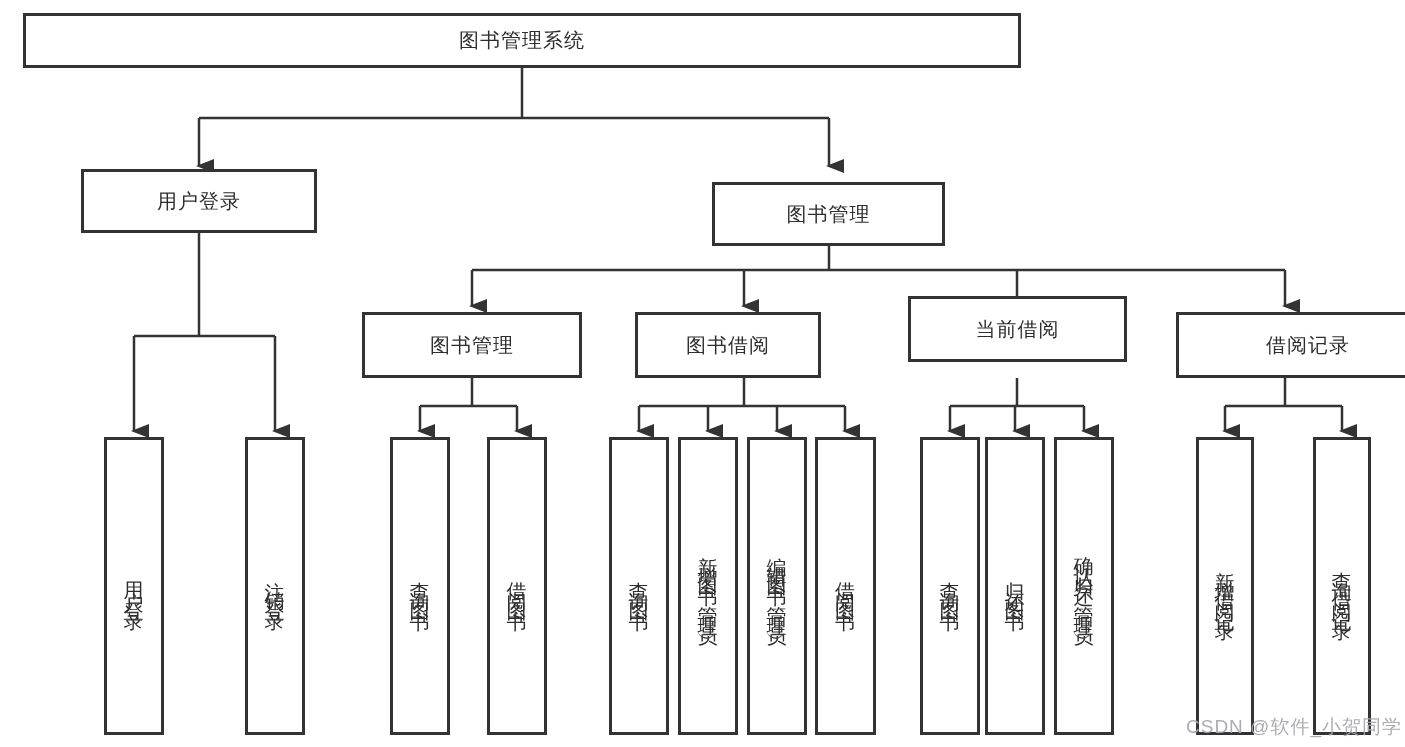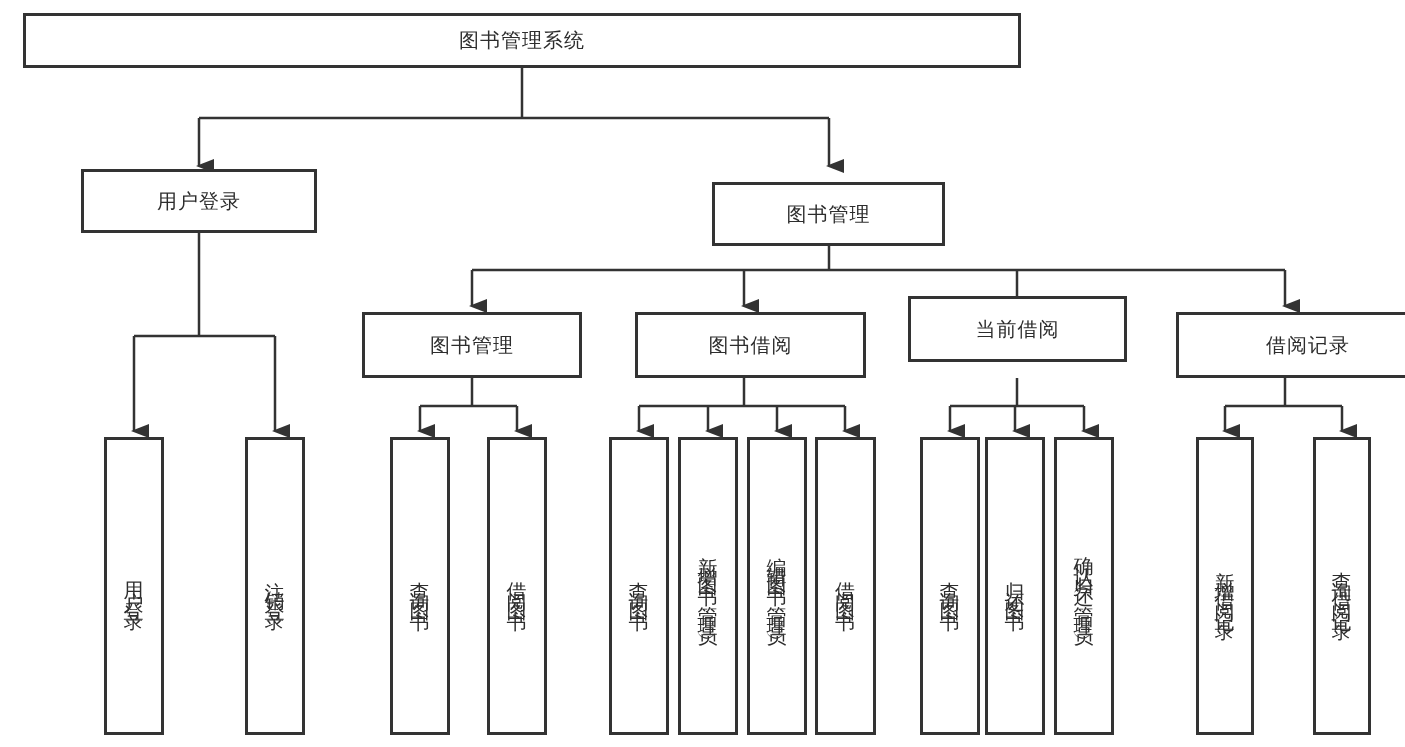--- a/index.html
+++ b/index.html
@@ -106,21 +106,21 @@
   <div class="node h-node" style="left:81px; top:169px; width:236px; height:64px;">
     <span>用户登录</span>
   </div>
   <div class="node h-node" style="left:712px; top:182px; width:233px; height:64px;">
     <span>图书管理</span>
   </div>
 
   <div class="node h-node" style="left:362px; top:312px; width:220px; height:66px;">
     <span>图书管理</span>
   </div>
-  <div class="node h-node" style="left:635px; top:312px; width:231px; height:66px;">
+  <div class="node h-node" style="left:635px; top:312px; width:186px; height:66px;">
     <span>图书借阅</span>
   </div>
   <div class="node h-node" style="left:908px; top:296px; width:219px; height:66px;">
     <span>当前借阅</span>
   </div>
   <div class="node h-node" style="left:1176px; top:312px; width:264px; height:66px;">
     <span>借阅记录</span>
   </div>
 
   <div class="node v-node" style="left:104px; top:437px; width:60px; height:298px;">
@@ -156,14 +156,15 @@
   <div class="node v-node" style="left:1054px; top:437px; width:60px; height:298px;">
     <span>确认归还（管理员）</span>
   </div>
   <div class="node v-node" style="left:1196px; top:437px; width:58px; height:298px;">
     <span>新增借阅记录</span>
   </div>
   <div class="node v-node" style="left:1313px; top:437px; width:58px; height:298px;">
     <span>查询借阅记录</span>
   </div>
 
+  <div class="watermark">CSDN @软件_小贺同学</div>
 
 </div>
 
 </body></html>

